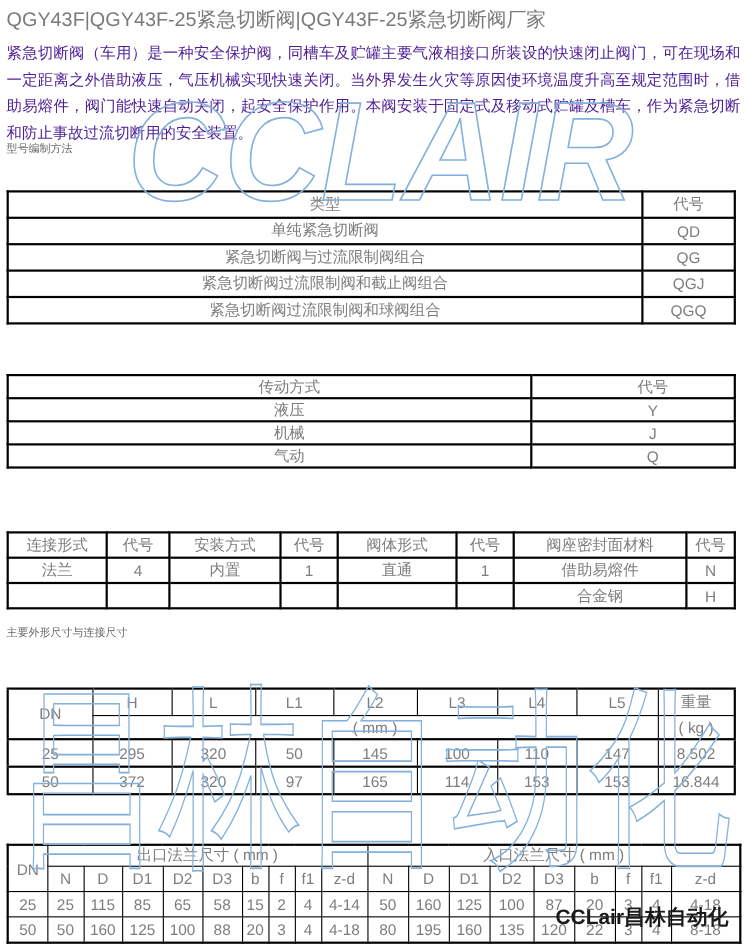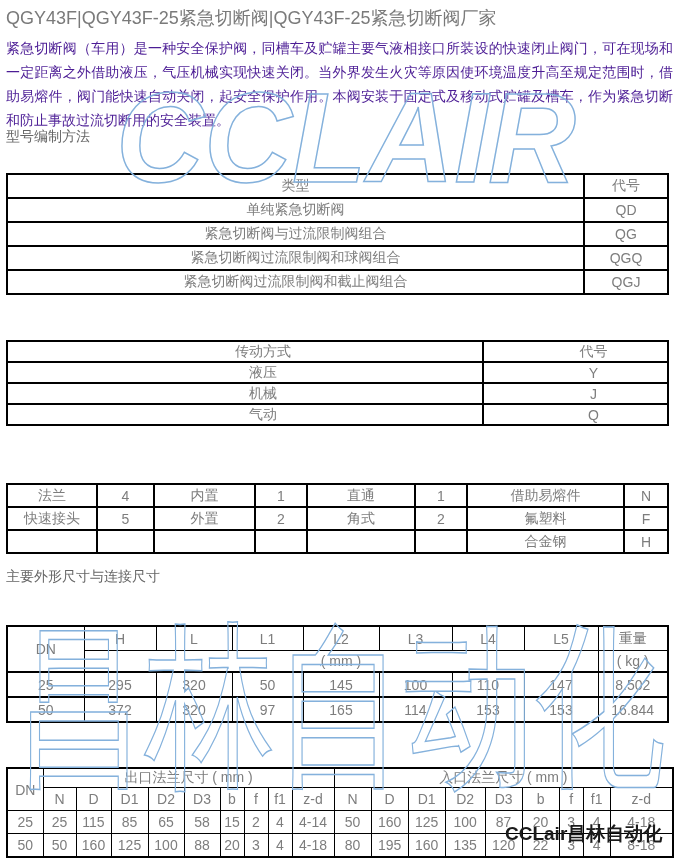--- a/index.html
+++ b/index.html
@@ -6,21 +6,21 @@
   body{
     width:677px;height:862px;background:#ffffff;
     font-family:"Liberation Sans","DejaVu Sans",sans-serif;
     overflow:hidden;
   }
   #page{position:relative;width:677px;height:862px;overflow:hidden;background:#fff;}
 
   .title{position:absolute;left:6px;top:6px;font-size:18px;color:#7a7a7a;z-index:2;}
   .intro{position:absolute;left:6px;top:36px;width:667px;font-size:14px;line-height:24px;
          color:#4c1d95;text-align:justify;z-index:2;}
-  .sec-label{position:absolute;left:6px;font-size:14px;color:#666;z-index:2;}
+  .sec-label{position:absolute;left:6px;font-size:10px;color:#666;z-index:2;}
   .sec1{top:128px;}
   .sec2{top:568px;}
 
   table.tbl{position:absolute;left:6px;border-collapse:collapse;table-layout:fixed;z-index:2;
             border:2px solid #000;}
   .tbl td{border:2px solid #000;font-size:14px;color:#7d7d7d;text-align:center;
           vertical-align:middle;padding:0;overflow:hidden;white-space:nowrap;}
 
   .t1{top:173px;width:663px;}  .t1 td{height:22px;}
   .t2{top:340px;width:663px;}  .t2 td{height:19px;padding-left:36px;}
@@ -66,26 +66,26 @@
         </tr>
       <tr>
           <td>单纯紧急切断阀</td>
           <td>QD</td>
         </tr>
       <tr>
           <td>紧急切断阀与过流限制阀组合</td>
           <td>QG</td>
         </tr>
       <tr>
+          <td>紧急切断阀过流限制阀和截止阀组合</td>
+          <td>QGJ</td>
+        </tr>
+      <tr>
           <td>紧急切断阀过流限制阀和球阀组合</td>
           <td>QGQ</td>
-        </tr>
-      <tr>
-          <td>紧急切断阀过流限制阀和截止阀组合</td>
-          <td>QGJ</td>
         </tr>
     </tbody>
   </table>
 
   <table class="tbl t2">
     <colgroup>
         <col style="width:476px">
         <col>
       </colgroup>
     <tbody>
@@ -114,38 +114,38 @@
         <col style="width:57px">
         <col style="width:101px">
         <col style="width:52px">
       <col style="width:108px">
         <col style="width:52px">
         <col style="width:157px">
         <col>
     </colgroup>
     <tbody>
       <tr>
+          <td>连接形式</td>
+          <td>代号</td>
+          <td>安装方式</td>
+          <td>代号</td>
+          <td>阀体形式</td>
+          <td>代号</td>
+          <td>阀座密封面材料</td>
+          <td>代号</td>
+        </tr>
+      <tr>
           <td>法兰</td>
           <td>4</td>
           <td>内置</td>
           <td>1</td>
           <td>直通</td>
           <td>1</td>
           <td>借助易熔件</td>
           <td>N</td>
-        </tr>
-      <tr>
-          <td>快速接头</td>
-          <td>5</td>
-          <td>外置</td>
-          <td>2</td>
-          <td>角式</td>
-          <td>2</td>
-          <td>氟塑料</td>
-          <td>F</td>
         </tr>
       <tr>
           <td></td>
           <td></td>
           <td></td>
           <td></td>
           <td></td>
           <td></td>
           <td>合金钢</td>
           <td>H</td>

